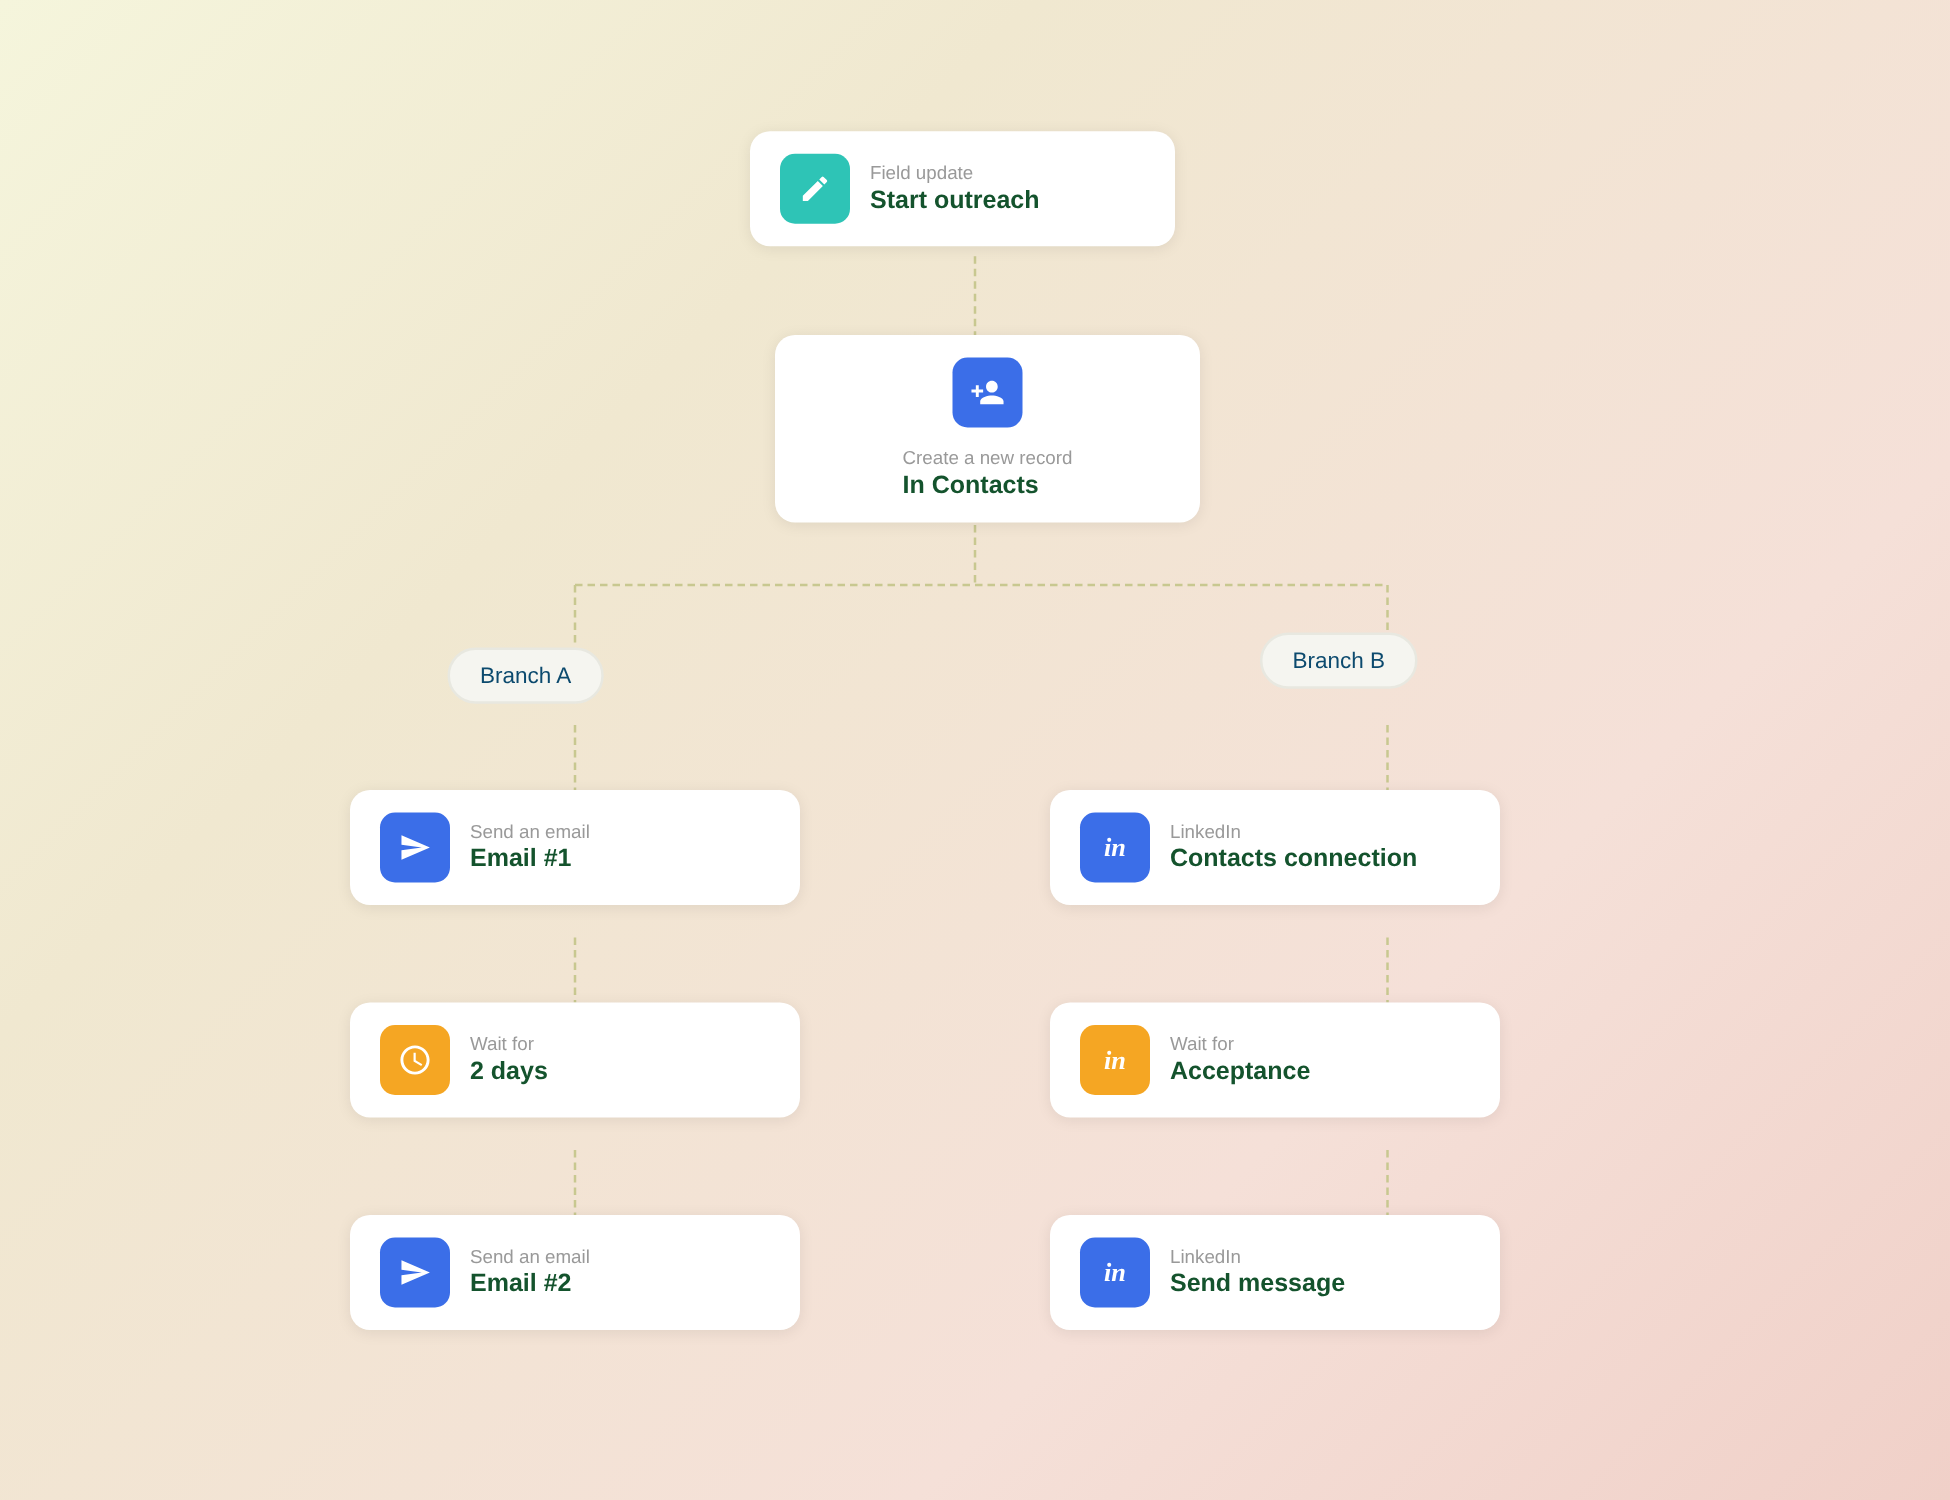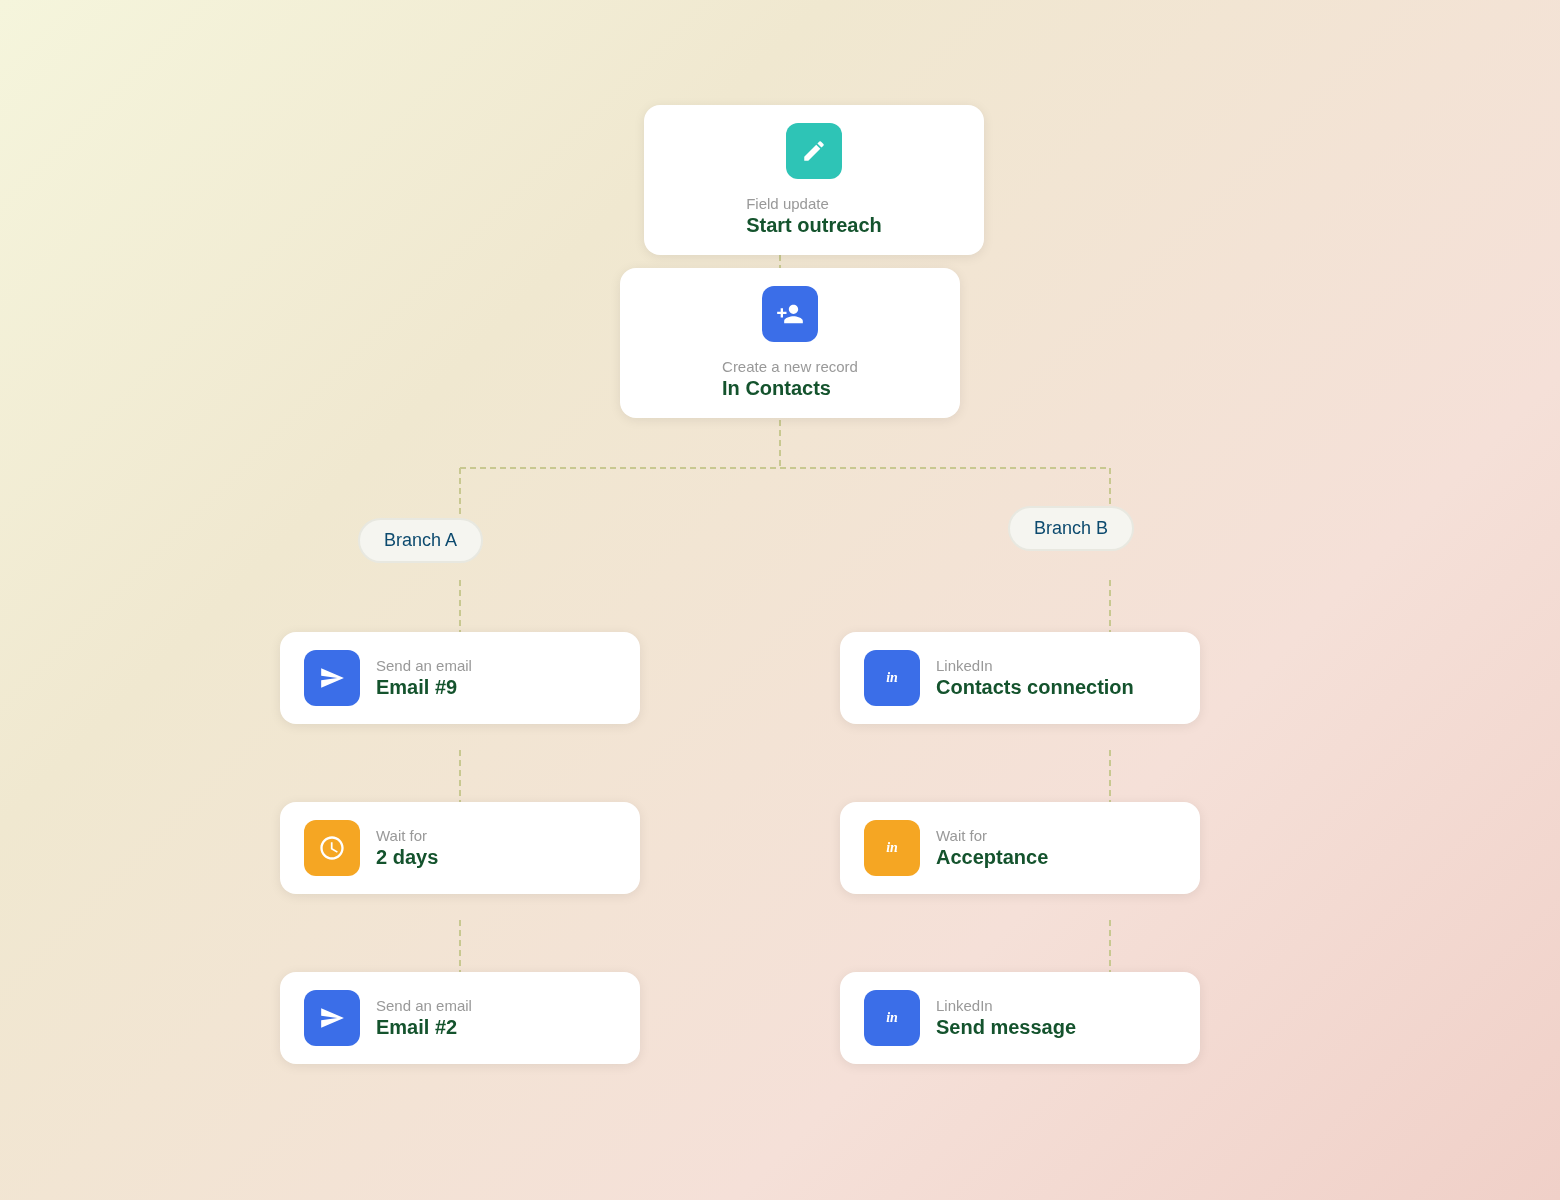--- a/index.html
+++ b/index.html
@@ -94,21 +94,21 @@
 
     .connector-line {
       fill: none;
       stroke: #c8c890;
       stroke-width: 2;
       stroke-dasharray: 6, 4;
     }
 
     
     .in-text {
-      font-size: 14px;
+      font-size: 21px;
       font-weight: 900;
       font-style: italic;
       font-family: Georgia, serif;
       color: #fff;
     }
   </style>
 </head>
 <body>
 
 <div class="canvas">
@@ -131,21 +131,21 @@
 
     <line class="connector-line" x1="280" y1="870" x2="280" y2="922"></line>
 
     <line class="connector-line" x1="930" y1="530" x2="930" y2="582"></line>
 
     <line class="connector-line" x1="930" y1="700" x2="930" y2="752"></line>
 
     <line class="connector-line" x1="930" y1="870" x2="930" y2="922"></line>
   </svg>
 
-  <div class="node" style="left: 464px; top: 55px; min-width: 340px; flex-direction: column;">
+  <div class="node" style="left: 420px; top: 55px; min-width: 340px;">
     <div class="node-icon icon-teal">
       <svg width="26" height="26" viewBox="0 0 24 24" fill="none">
         <path d="M3 17.25V21h3.75L17.81 9.94l-3.75-3.75L3 17.25zm17.71-10.21a1 1 0 000-1.41l-2.34-2.34a1 1 0 00-1.41 0l-1.83 1.83 3.75 3.75 1.83-1.83z" fill="white"></path>
       </svg>
     </div>
     <div class="node-text">
       <span class="node-label">Field update</span>
       <span class="node-title">Start outreach</span>
     </div>
   </div>
@@ -171,21 +171,21 @@
   </div>
 
   <div class="node" style="left: 100px; top: 582px; min-width: 360px;">
     <div class="node-icon icon-blue">
       <svg width="26" height="26" viewBox="0 0 24 24" fill="none">
         <path d="M2.01 21L23 12 2.01 3 2 10l15 2-15 2z" fill="white"></path>
       </svg>
     </div>
     <div class="node-text">
       <span class="node-label">Send an email</span>
-      <span class="node-title">Email #9</span>
+      <span class="node-title">Email #1</span>
     </div>
   </div>
 
   <div class="node" style="left: 660px; top: 582px; min-width: 360px;">
     <div class="node-icon icon-blue">
       <span class="in-text">in</span>
     </div>
     <div class="node-text">
       <span class="node-label">LinkedIn</span>
       <span class="node-title">Contacts connection</span>

